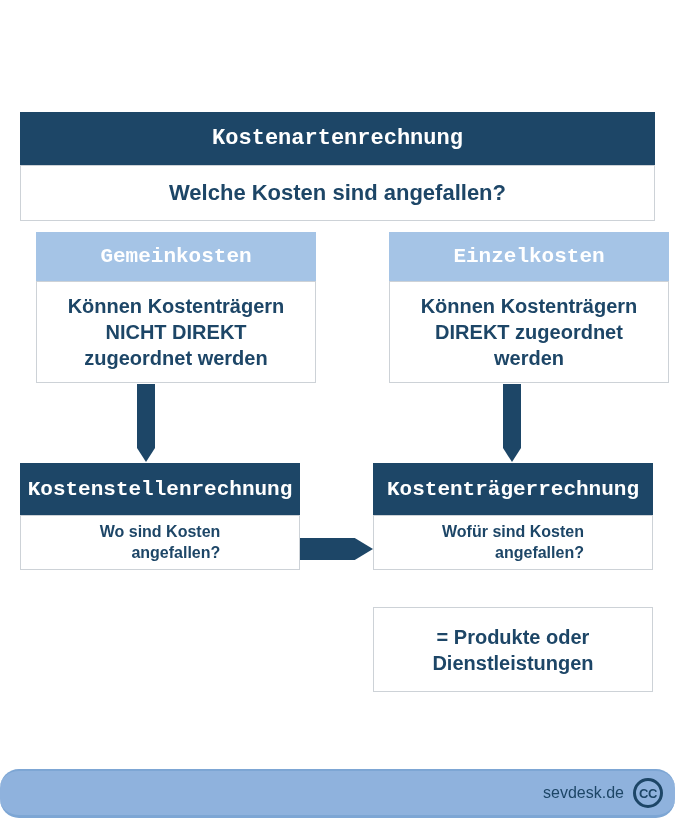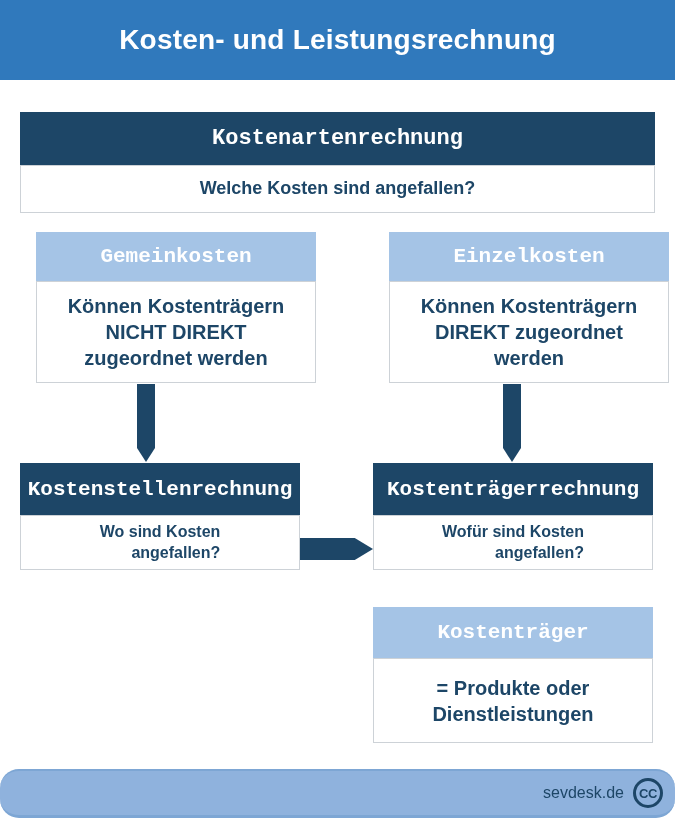--- a/index.html
+++ b/index.html
@@ -25,21 +25,21 @@
   .box-header{display:flex;align-items:center;justify-content:center;text-align:center;
     font-weight:700;color:#ffffff;font-family:Liberation Mono, monospace;}
   .box-header.dark{background:var(--dark_navy);}
   .box-header.light{background:var(--light_blue);}
   .box-body{background:#ffffff;border:1px solid var(--box_border);
     display:flex;align-items:center;justify-content:center;text-align:center;
     font-weight:700;color:var(--text_navy);white-space:pre-line;line-height:1.3;padding:0 8px;box-sizing:border-box;}
 
   .box-a{left:20px;top:112px;width:635px;}
   .box-a .box-header{height:53px;font-size:22px;}
-  .box-a .box-body{height:48px;font-size:18px;}
+  .box-a .box-body{height:56px;font-size:22px;}
 
   .box-col{width:280px;}
   .row2{top:232px;margin-left:16px;}
   .row2 .box-header{height:49px;font-size:21px;}
   .row2 .box-body{height:102px;font-size:20px;}
   .row3{top:463px;}
   .row3 .box-header{height:52px;font-size:21px;}
   .row3 .box-body{height:55px;font-size:16px;text-align:right;}
   .row4{top:607px;}
   .row4 .box-header{height:51px;font-size:21px;}
@@ -62,23 +62,20 @@
   .brand{color:var(--text_navy);font-size:16px;}
   .cc{width:30px;height:30px;border:3px solid var(--text_navy);border-radius:50%;box-sizing:border-box;
     display:flex;align-items:center;justify-content:center;color:var(--text_navy);
     font-size:13px;font-weight:700;letter-spacing:-0.5px;}
 </style>
 </head>
 <body>
 
 <div class="canvas">
 
-  <header class="topbar">
-    <h1>Kosten- und Leistungsrechnung</h1>
-  </header>
 
   <section class="box box-a">
     <div class="box-header dark">Kostenartenrechnung</div>
     <div class="box-body">Welche Kosten sind angefallen?</div>
   </section>
 
   <section class="box box-col col-left row2">
     <div class="box-header light">Gemeinkosten</div>
     <div class="box-body">Können Kostenträgern
 NICHT DIREKT
@@ -104,21 +101,20 @@
   <section class="box box-col col-right row3">
     <div class="box-header dark">Kostenträgerrechnung</div>
     <div class="box-body">Wofür sind Kosten
 angefallen?</div>
   </section>
 
   <div class="arrow-right"></div>
 
 
   <section class="box box-col col-right row4">
-    <div class="box-header light">Kostenträger</div>
     <div class="box-body">= Produkte oder
 Dienstleistungen</div>
   </section>
 
   <footer class="footer">
     <span class="brand">sevdesk.de</span>
     <span class="cc">
       <span>CC</span>
     </span>
   </footer>

